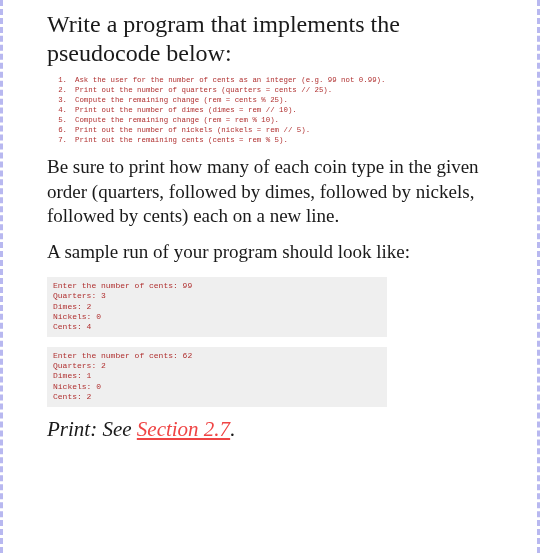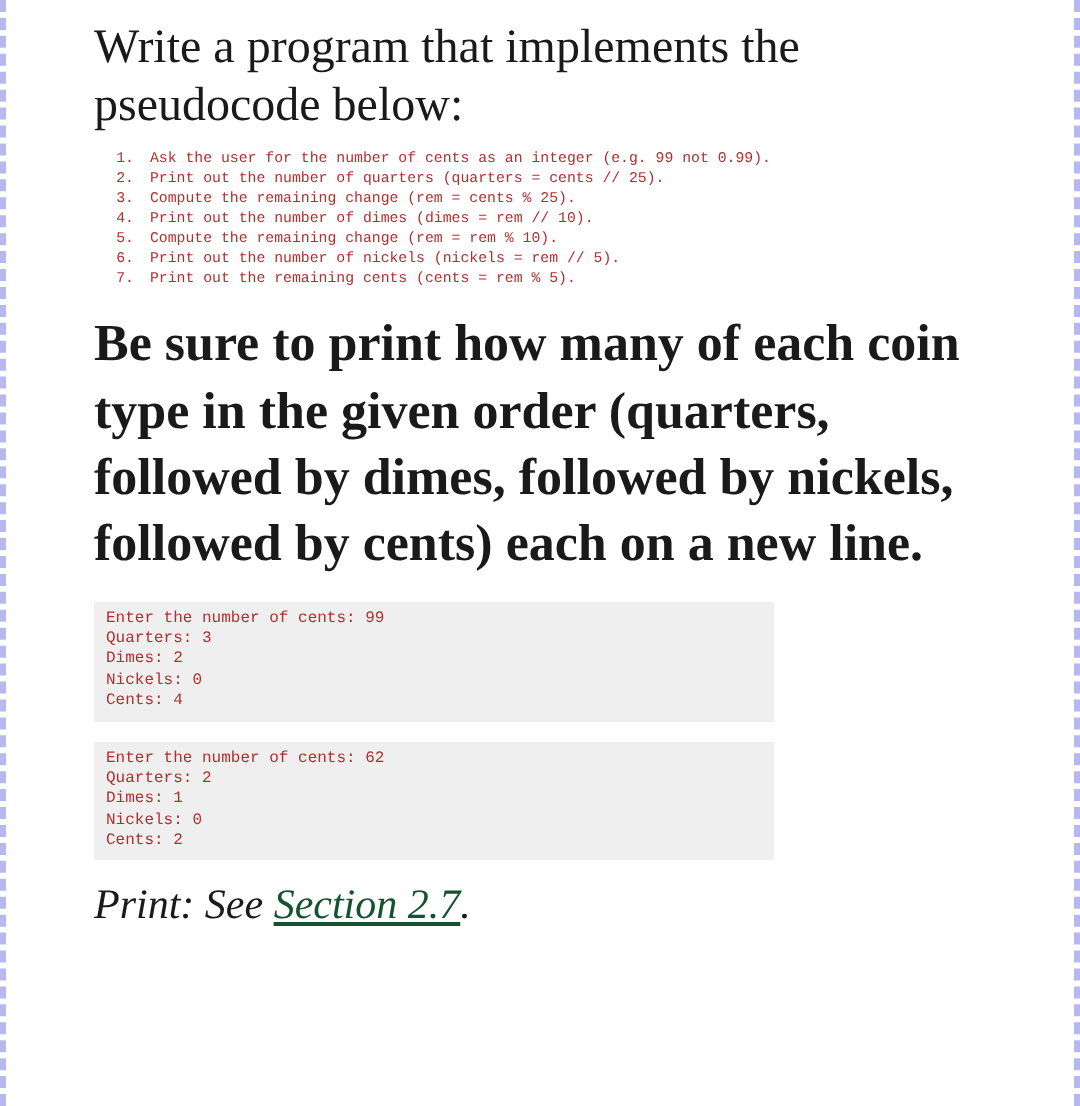--- a/index.html
+++ b/index.html
@@ -30,58 +30,59 @@
     font-family: "Courier New", Courier, monospace;
     font-size: 7.4px;
     line-height: 1.35;
     color: #b03030;
     white-space: pre;
     margin: 0 0 10px 0;
   }
   .pseudo .row { display: flex; }
   .pseudo .num { width: 20px; text-align: right; padding-right: 8px; }
   .para {
-    font-size: 26px;
+    font-size: 19px;
     line-height: 1.28;
     margin: 0 0 12px 0;
-    font-weight: 700;
+    font-weight: 400;
   }
   .sample {
     font-family: "Courier New", Courier, monospace;
     font-size: 8px;
     line-height: 1.3;
     color: #b03030;
     background: #efefef;
     padding: 4px 6px;
     margin: 0 0 10px 0;
     width: 340px;
     box-sizing: border-box;
     white-space: pre;
   }
   .hint {
     font-size: 21px;
     font-style: italic;
     margin: 2px 0 0 0;
   }
   .hint a {
-    color: #14532d;
+    color: #ef4444;
     text-decoration: underline;
   }
 </style>
 </head>
 <body>
 
 <div class="frame">
 
   <p class="heading">Write a program that implements the pseudocode below:</p>
 
   <div class="pseudo" id="pseudo-block"><div class="row"><span class="num">1.</span><span>Ask the user for the number of cents as an integer (e.g. 99 not 0.99).</span></div><div class="row"><span class="num">2.</span><span>Print out the number of quarters (quarters = cents // 25).</span></div><div class="row"><span class="num">3.</span><span>Compute the remaining change (rem = cents % 25).</span></div><div class="row"><span class="num">4.</span><span>Print out the number of dimes (dimes = rem // 10).</span></div><div class="row"><span class="num">5.</span><span>Compute the remaining change (rem = rem % 10).</span></div><div class="row"><span class="num">6.</span><span>Print out the number of nickels (nickels = rem // 5).</span></div><div class="row"><span class="num">7.</span><span>Print out the remaining cents (cents = rem % 5).</span></div></div>
 
   <p class="para">Be sure to print how many of each coin type in the given order (quarters, followed by dimes, followed by nickels, followed by cents) each on a new line.</p>
 
+  <p class="para">A sample run of your program should look like:</p>
 
   <div class="sample">Enter the number of cents: 99
 Quarters: 3
 Dimes: 2
 Nickels: 0
 Cents: 4</div>
 
 
   <div class="sample">Enter the number of cents: 62
 Quarters: 2

